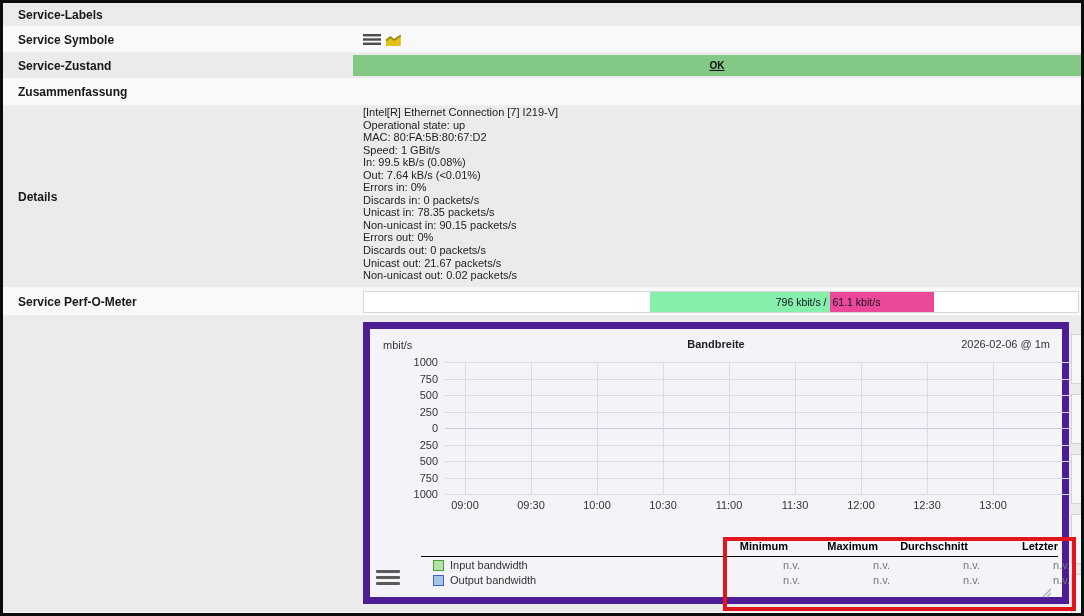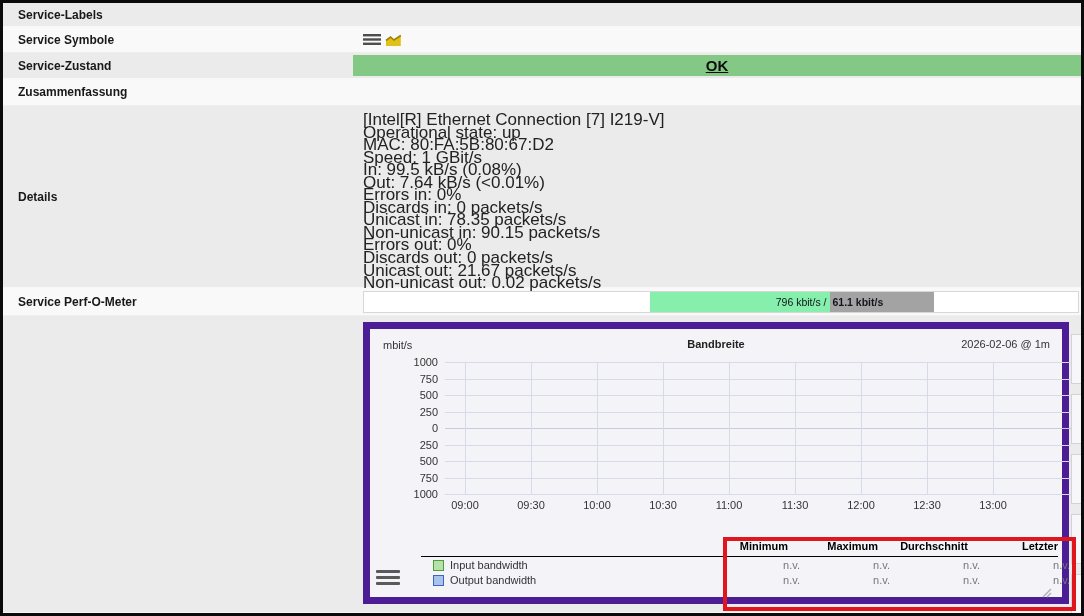--- a/index.html
+++ b/index.html
@@ -16,25 +16,25 @@
   .content{flex:1;display:flex;align-items:center;font-size:11px;color:#222;min-width:0;}
   .h24{height:24px}.h26{height:26px}.h27{height:27px}.h182{height:182px}.h28{height:28px}
   .row.graphrow{height:297px;position:relative;}
 
   
   .sym{display:flex;align-items:center;gap:4px;padding-left:18px;}
   .icon{display:inline-flex;align-items:center;}
 
   
   .statebar{flex:1;height:21px;margin:0 0 0 8px;display:flex;align-items:center;
-            justify-content:center;font-size:15px;font-weight:bold;color:#0d0d0d;text-decoration:underline;}
+            justify-content:center;font-size:10px;font-weight:bold;color:#0d0d0d;text-decoration:underline;}
 
   
   .summary{padding-left:2px;white-space:nowrap;}
-  .details-block{display:block;padding:8px 0 0 18px;font-size:17px;line-height:12.55px;
+  .details-block{display:block;padding:0 0 0 18px;font-size:11px;line-height:12.55px;
                  color:#222;white-space:pre-line;}
 
   
   .pmeter{flex:1;height:20px;margin:0 2px 0 18px;background:#ffffff;border:1px solid #d7d7d7;
           display:flex;overflow:hidden;font-size:10.5px;color:#14141e;}
   .pm-seg{height:100%;display:flex;align-items:center;white-space:nowrap;box-sizing:border-box;}
   .pm-in{justify-content:flex-end;padding-right:3px;}
   .pm-out{justify-content:flex-start;padding-left:3px;}
 
   
@@ -134,21 +134,21 @@
   </div>
 
   <div class="row light h28">
     <div class="label">Service Perf-O-Meter</div>
     <div class="content">
       <div class="pmeter">
         <div class="pm-seg" style="width:40%;"></div>
         <div class="pm-seg pm-in" style="width: 25.2%; background: #86efac;">
           <span>796 kbit/s /</span>
         </div>
-        <div class="pm-seg pm-out" style="width: 14.6%; background: #a3a3a3; font-weight: bold;">
+        <div class="pm-seg pm-out" style="width: 14.6%; background: #ec4899;">
           <span>61.1 kbit/s</span>
         </div>
         <div class="pm-seg" style="flex:1;"></div>
       </div>
     </div>
   </div>
 
   <div class="row dark graphrow">
     <div class="graph-card">
       <div class="g-unit">mbit/s</div>

